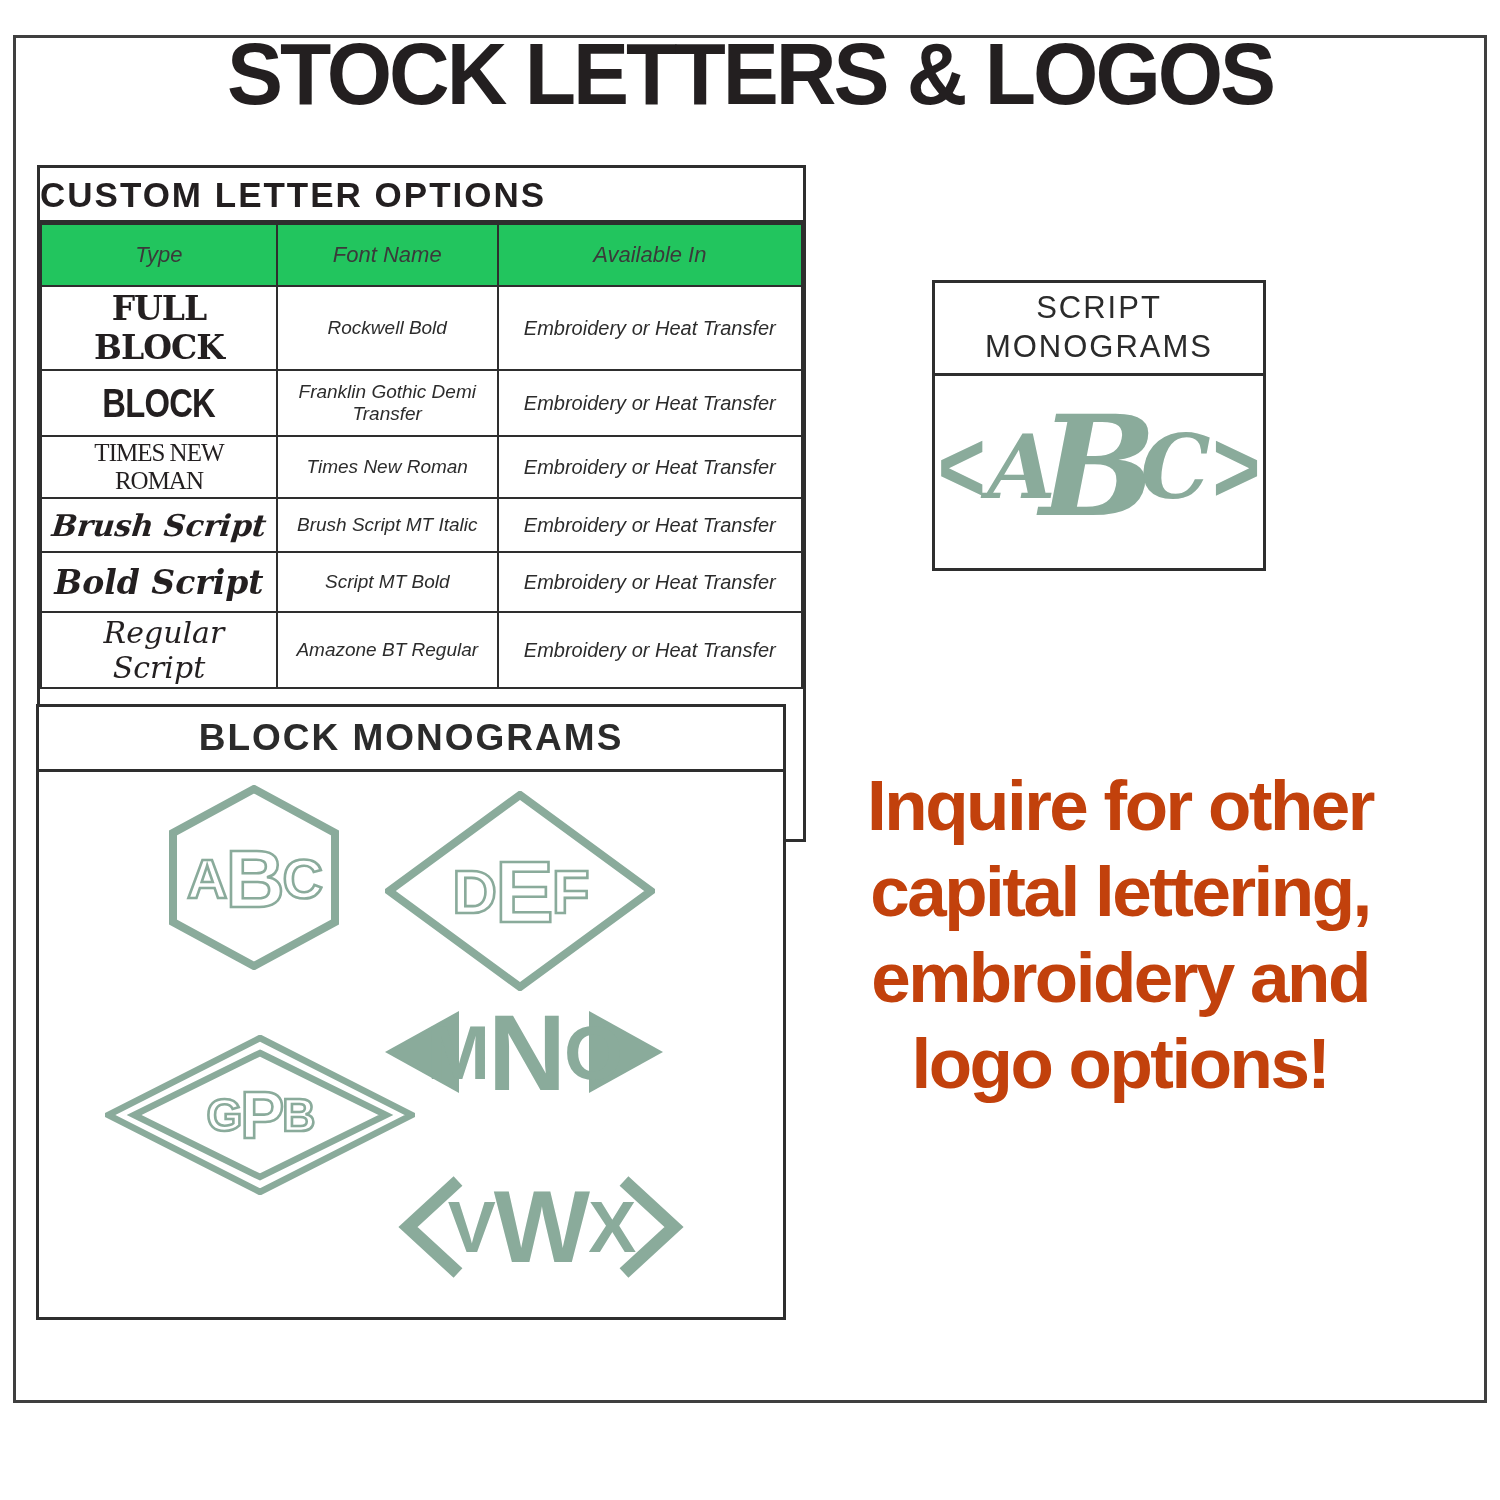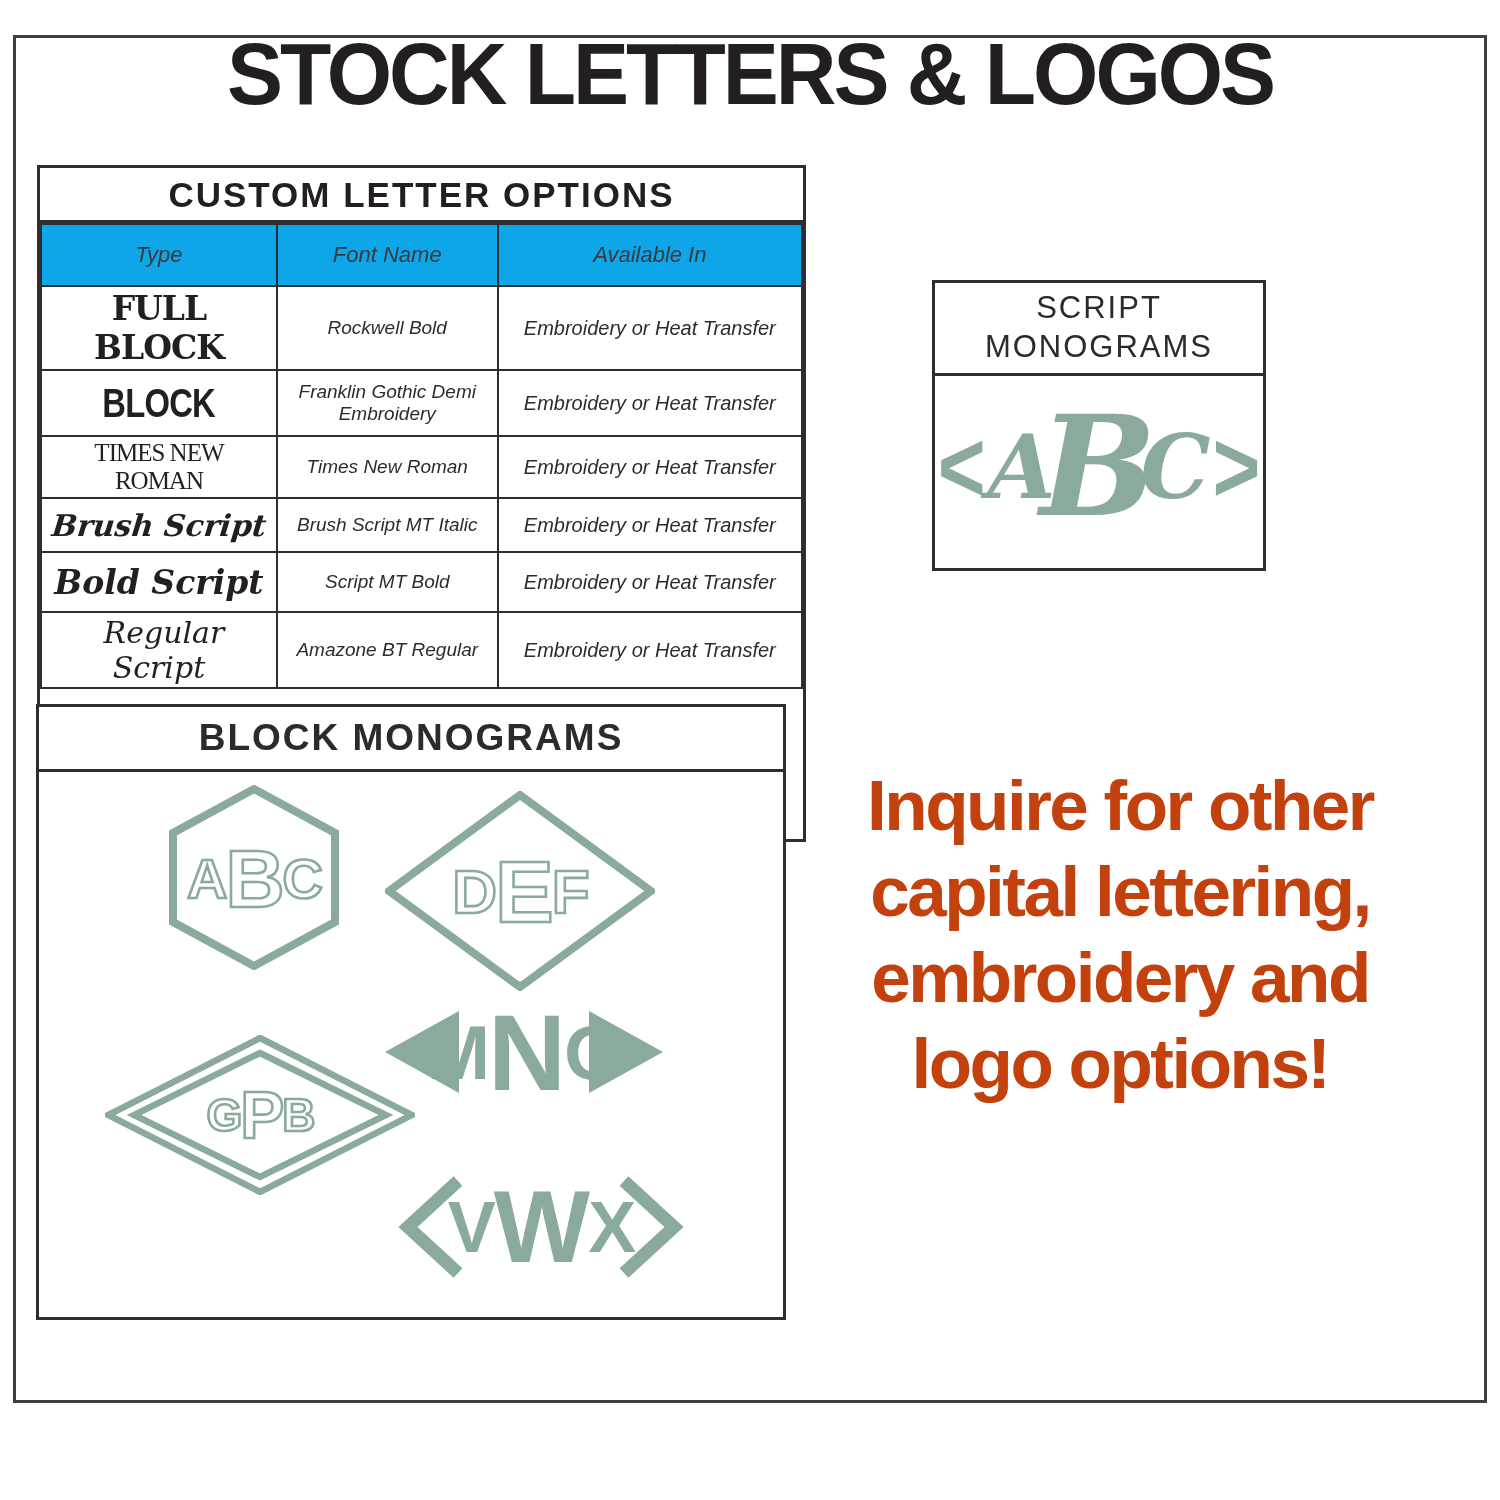--- a/index.html
+++ b/index.html
@@ -9,27 +9,27 @@
          border:3px solid #3f3f3f;background:#fff;}
 
   
   .main-title{position:absolute;top:26px;left:0;right:0;text-align:center;
               font-size:84px;font-weight:bold;letter-spacing:-3px;color:#231f20;
               transform:scaleY(1.04);}
 
   
   .clo-panel{position:absolute;left:37px;top:165px;width:763px;
              border:3px solid #2e2e2e;background:#fff;}
-  .clo-title{font-size:35px;font-weight:bold;text-align:center;letter-spacing:2px;
+  .clo-title{font-size:35px;font-weight:bold;text-align:left;letter-spacing:2px;
              padding:7px 0 5px 0;border-bottom:3px solid #2e2e2e;}
   .clo-table{width:100%;border-collapse:collapse;table-layout:fixed;}
   .clo-table col.c1{width:31%;} .clo-table col.c2{width:29%;} .clo-table col.c3{width:40%;}
   .clo-table th,.clo-table td{border:2px solid #2e2e2e;text-align:center;
              vertical-align:middle;padding:2px 6px;overflow:hidden;}
-  .clo-table th{background:#0ea5e9;font-style:italic;font-weight:normal;
+  .clo-table th{background:#22c55e;font-style:italic;font-weight:normal;
              font-size:22px;color:#3a3a3a;height:56px;}
   .row-full-block{height:56px;} .row-block{height:66px;} .row-times{height:48px;}
   .row-brush{height:54px;} .row-bold-script{height:60px;margin-top:8px;} .row-regular-script{height:52px;}
   .type-full-block{font-family:"DejaVu Serif",serif;font-weight:bold;font-size:33px;letter-spacing:-1px;}
   .type-block{display:inline-block;font-weight:bold;font-size:40px;transform:scaleX(.82);letter-spacing:-1px;}
   .type-times{font-family:"Liberation Serif",serif;font-size:25px;letter-spacing:-1px;}
   .type-brush{display:inline-block;font-family:"DejaVu Serif",serif;font-style:italic;
               font-weight:bold;font-size:30px;transform:skewX(-6deg);}
   .type-bold-script{font-family:"DejaVu Serif",serif;font-style:italic;font-weight:bold;font-size:33px;}
   .type-regular-script{font-family:"DejaVu Serif",serif;font-style:italic;font-size:30px;margin-left:10px;}
@@ -99,21 +99,21 @@
         </tr>
       </thead>
       <tbody>
         <tr class="row-full-block">
           <td><span class="type-full-block">FULL BLOCK</span></td>
           <td class="font-name">Rockwell Bold</td>
           <td class="avail">Embroidery or Heat Transfer</td>
         </tr>
         <tr class="row-block">
           <td><span class="type-block">BLOCK</span></td>
-          <td class="font-name">Franklin Gothic Demi Embroidery</td>
+          <td class="font-name">Franklin Gothic Demi Transfer</td>
           <td class="avail">Embroidery or Heat Transfer</td>
         </tr>
         <tr class="row-times">
           <td><span class="type-times">TIMES NEW ROMAN</span></td>
           <td class="font-name">Times New Roman</td>
           <td class="avail">Embroidery or Heat Transfer</td>
         </tr>
         <tr class="row-brush">
           <td><span class="type-brush">Brush Script</span></td>
           <td class="font-name">Brush Script MT Italic</td>

